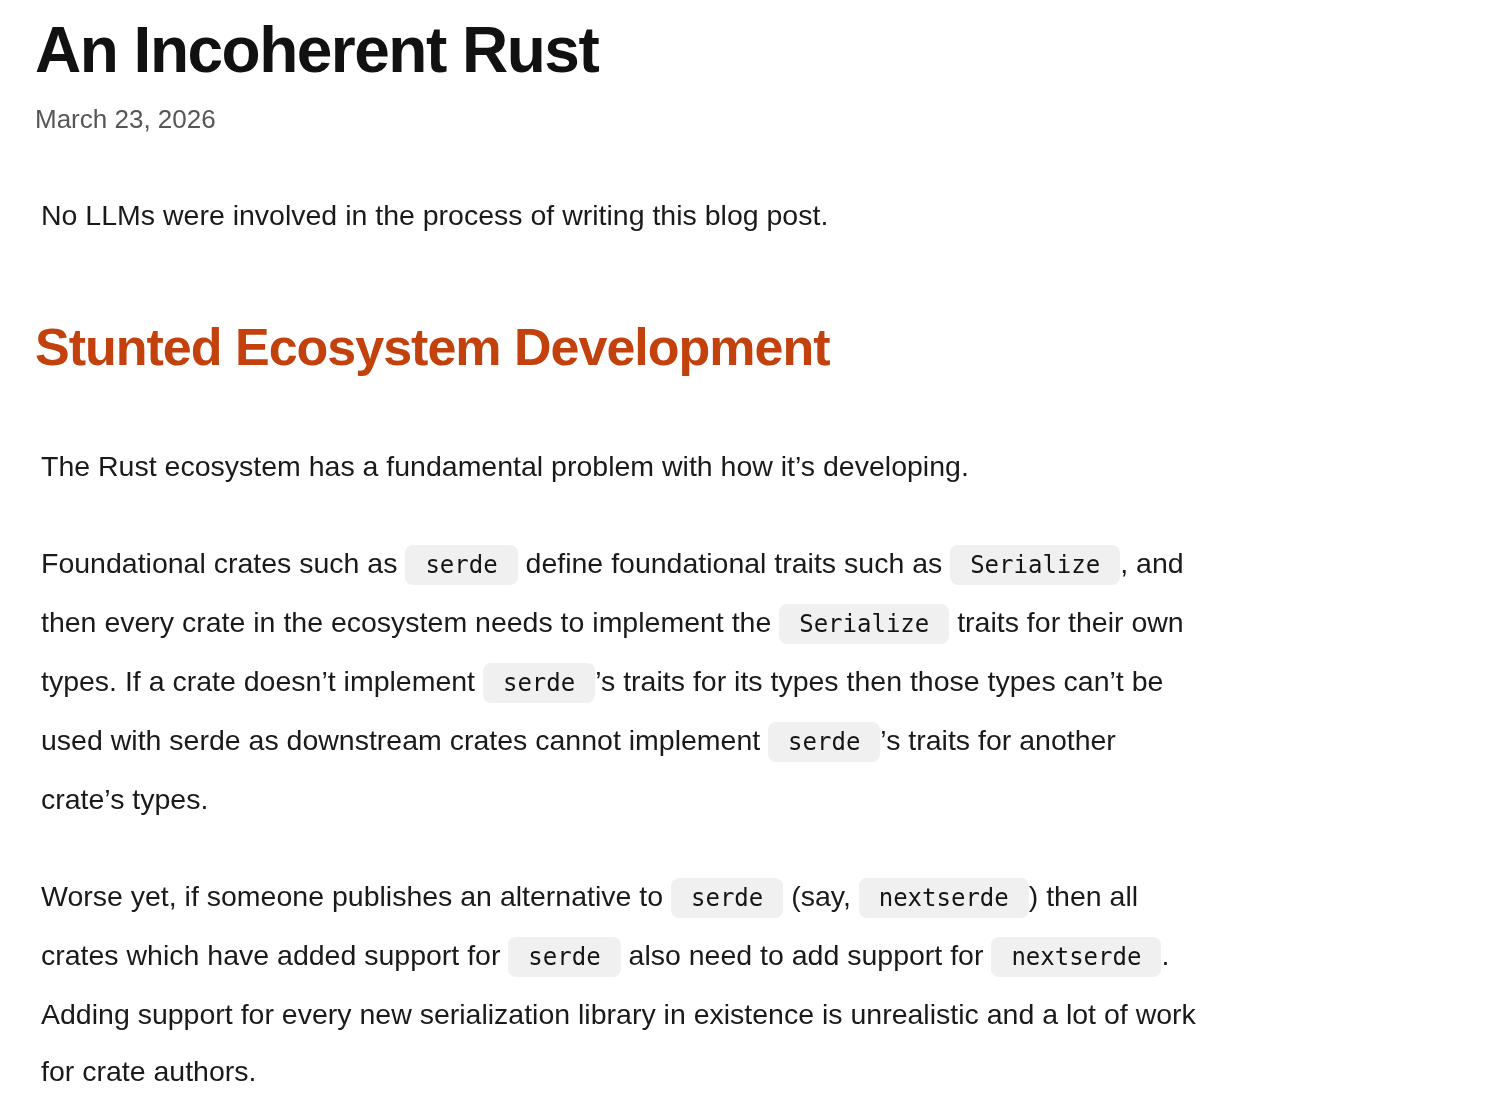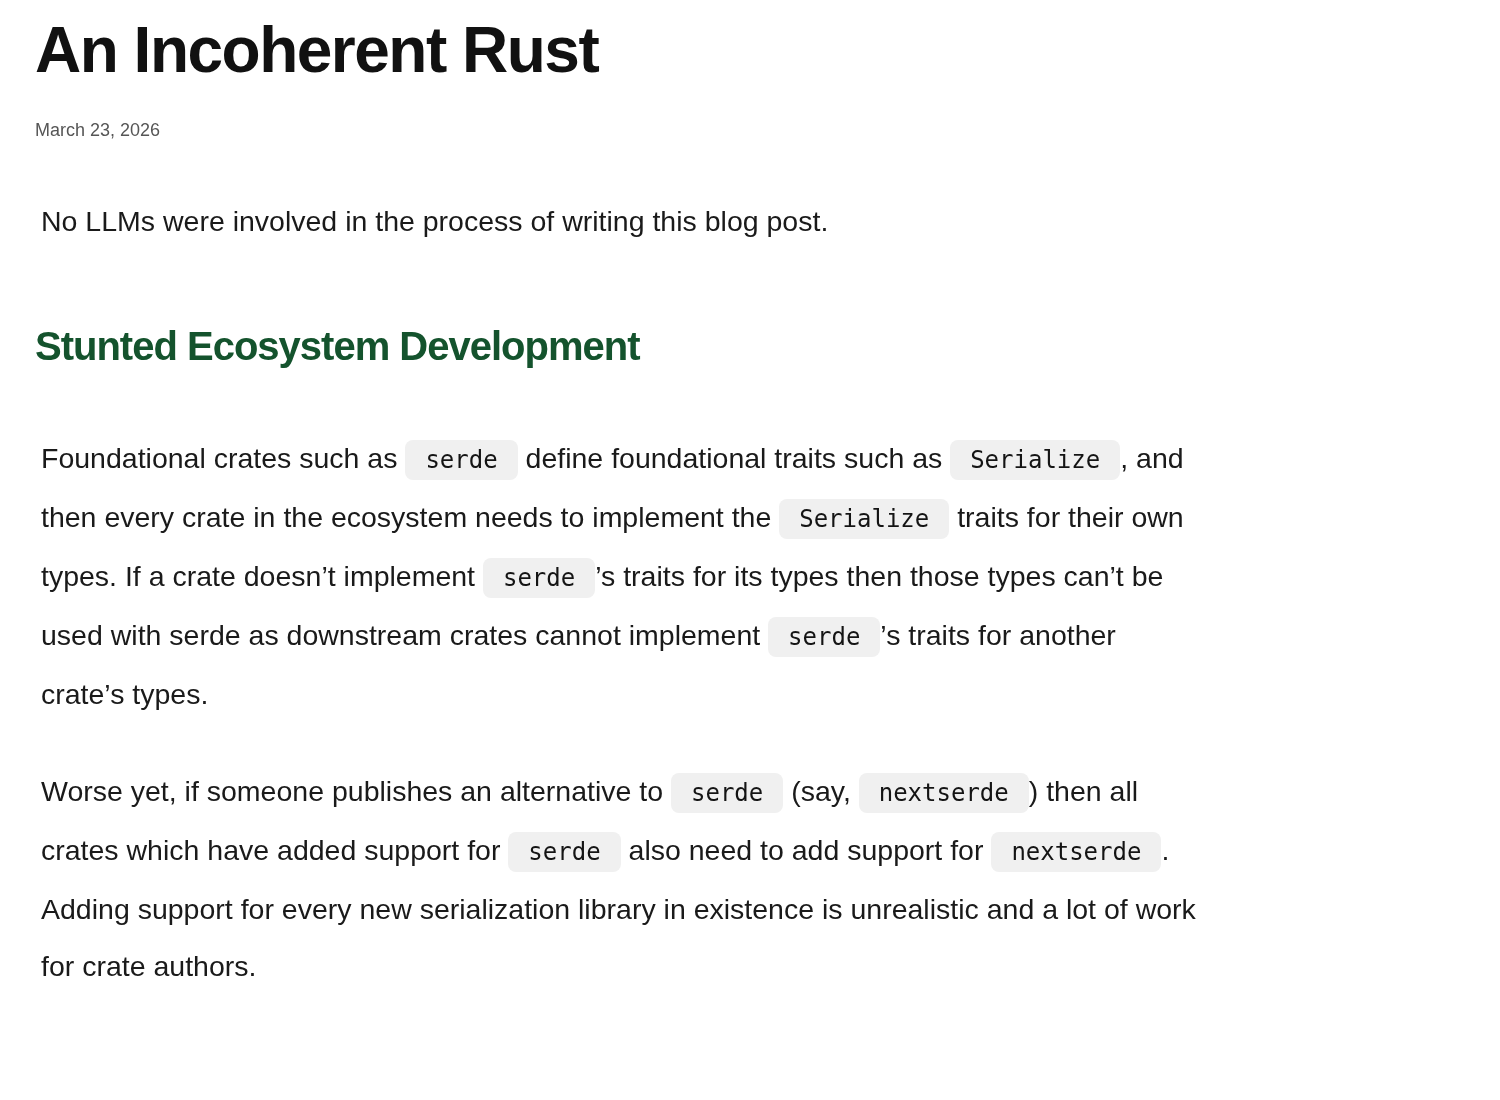--- a/index.html
+++ b/index.html
@@ -18,32 +18,32 @@
   }
   h1.post-title {
     font-size: 64px;
     font-weight: 700;
     line-height: 1.15;
     letter-spacing: -1.5px;
     margin: 0;
     color: #111111;
   }
   .post-date {
-    font-size: 18px;
+    font-size: 26px;
     color: #565656;
-    margin: 32px 0 52px 0;
+    margin: 16px 0 52px 0;
     line-height: 1.2;
   }
   h2.section-heading {
-    font-size: 40px;
+    font-size: 52px;
     font-weight: 700;
     letter-spacing: -1px;
     line-height: 1.2;
     margin: 72px 0 60px 0;
-    color: #14532d;
+    color: #c2410c;
   }
   p.body-text {
     font-size: 28.5px;
     line-height: 57px;
     margin: 40px 6px;
     max-width: 1435px;
     color: #1a1a1a;
   }
   code.inline-code {
     font-family: "DejaVu Sans Mono", "Liberation Mono", monospace;
@@ -61,18 +61,19 @@
 <main class="post">
 
   <h1 class="post-title">An Incoherent Rust</h1>
 
   <div class="post-date">March 23, 2026</div>
 
   <p class="body-text">No LLMs were involved in the process of writing this blog post.</p>
 
   <h2 class="section-heading">Stunted Ecosystem Development</h2>
 
+  <p class="body-text">The Rust ecosystem has a fundamental problem with how it’s developing.</p>
 
   <p class="body-text"><span>Foundational crates such as </span><code class="inline-code">serde</code><span> define foundational traits such as </span><code class="inline-code">Serialize</code><span>, and then every crate in the ecosystem needs to implement the </span><code class="inline-code">Serialize</code><span> traits for their own types. If a crate doesn’t implement </span><code class="inline-code">serde</code><span>’s traits for its types then those types can’t be used with serde as downstream crates cannot implement </span><code class="inline-code">serde</code><span>’s traits for another crate’s types.</span></p>
 
   <p class="body-text"><span>Worse yet, if someone publishes an alternative to </span><code class="inline-code">serde</code><span> (say, </span><code class="inline-code">nextserde</code><span>) then all crates which have added support for </span><code class="inline-code">serde</code><span> also need to add support for </span><code class="inline-code">nextserde</code><span>. Adding support for every new serialization library in existence is unrealistic and a lot of work for crate authors.</span></p>
 
 </main>
 
 </body></html>

